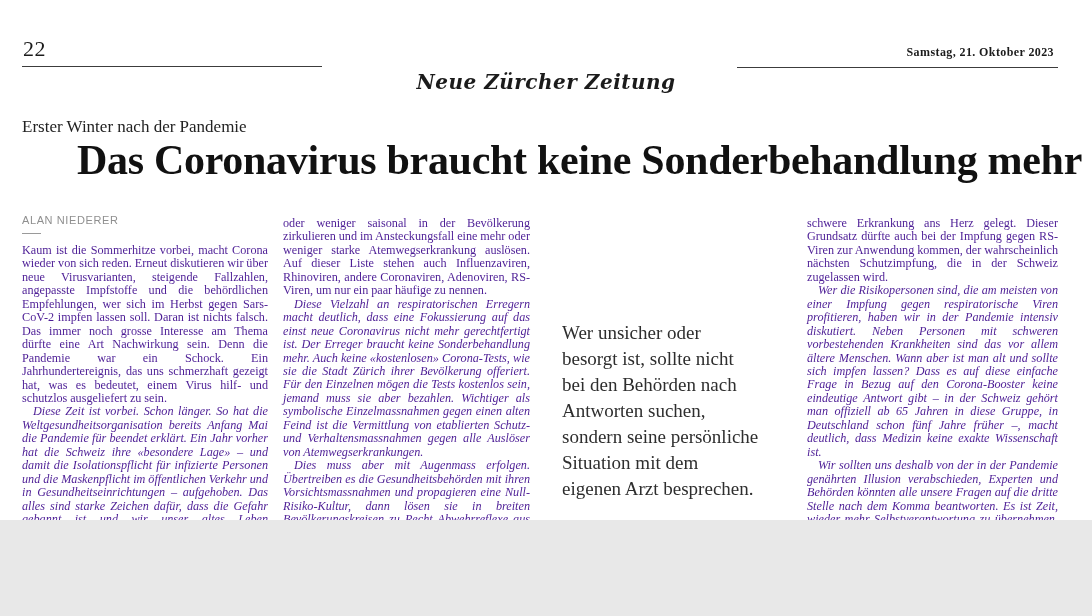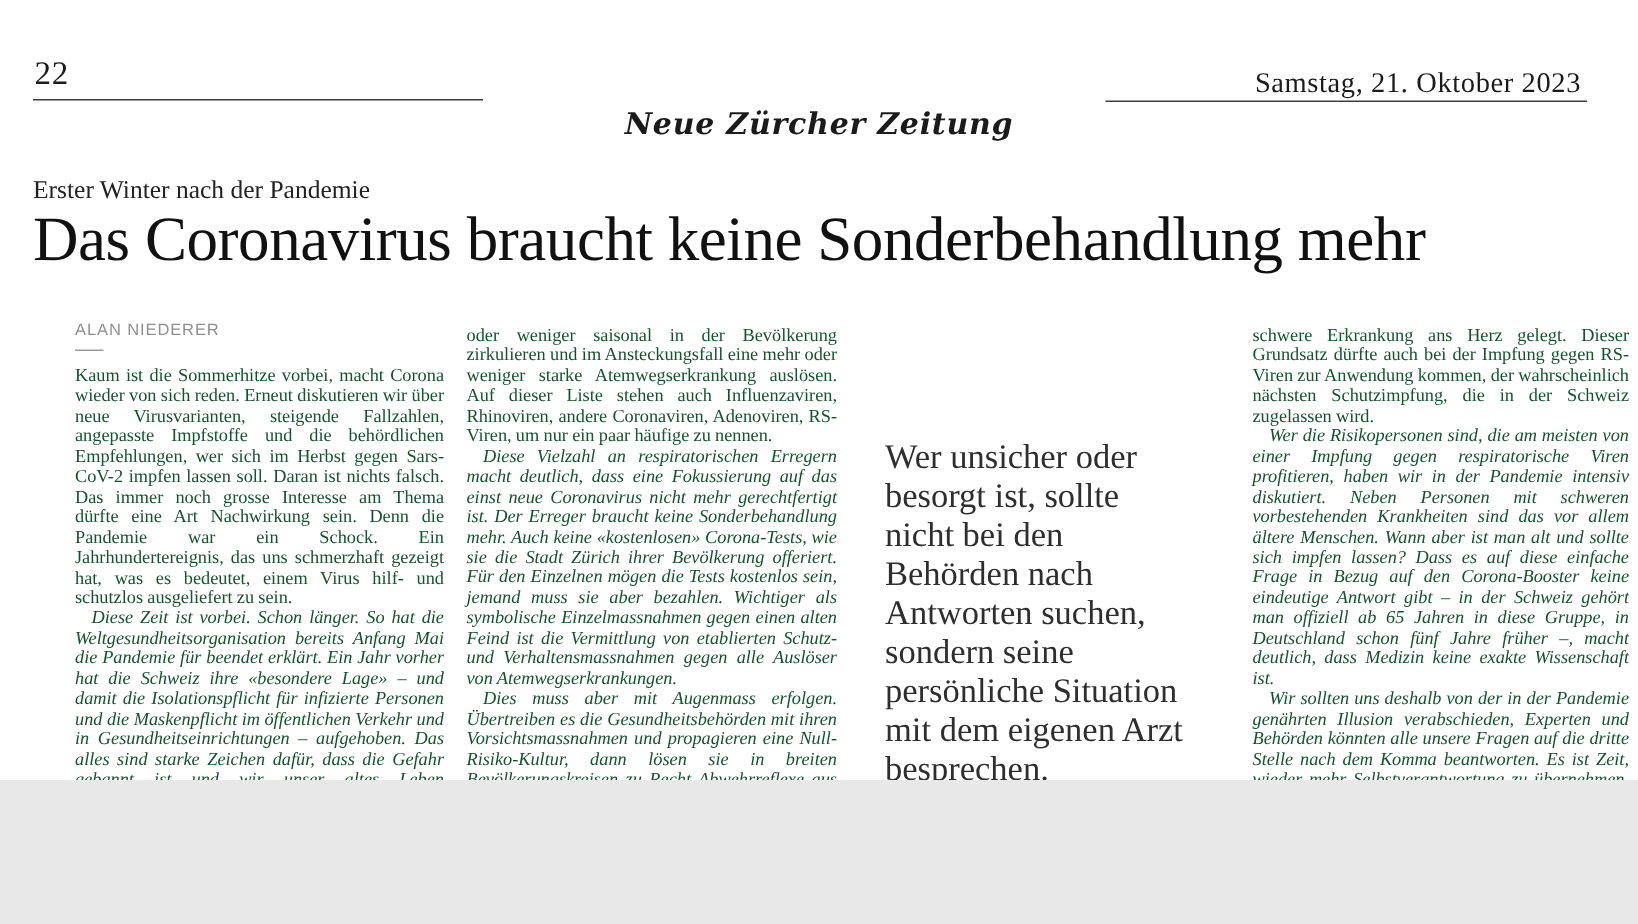--- a/index.html
+++ b/index.html
@@ -26,65 +26,65 @@
     position:absolute; left:0; right:0; top:70px; text-align:center;
     font-family:"DejaVu Serif", serif; font-weight:bold; font-style:italic;
     font-size:20px; letter-spacing:.5px;
   }
   .rule-right {
     position:absolute; left:737px; top:67px; width:321px; height:1px;
     background:#3c3c3c;
   }
   .edition-date {
     position:absolute; right:38px; top:45px;
-    font-size:19px; font-weight:normal; letter-spacing:.4px;
+    font-size:12px; font-weight:bold; letter-spacing:.4px;
   }
 
   
   .kicker {
     position:absolute; left:22px; top:117px;
     font-size:17px; color:#222;
   }
   .headline {
     position:absolute; left:22px; top:136px; width:1060px;
-    font-size:42px; font-weight:400; letter-spacing:-0.3px;
-    white-space:nowrap; color:#111;
+    font-size:42px; font-weight:700; letter-spacing:-0.3px;
+    white-space:nowrap; color:#111;text-align:right;
   }
 
   
   .columns {
     position:absolute; left:22px; top:212px; width:1036px; height:374px;
-    display:flex; justify-content:space-between; overflow:hidden;margin-left:28px;
+    display:flex; justify-content:space-between; overflow:hidden;
   }
   .col { width:247px; flex:0 0 auto; }
   .col-1 { width:246px; }
   .col-4 { width:251px; padding-top:5px; box-sizing:border-box; }
   .col-2 { padding-top:5px; box-sizing:border-box; }
 
   .byline {
     font-family:"Liberation Sans", sans-serif;
     font-size:11px; letter-spacing:.6px; color:#8f8f8f;
     padding-top:2px;
   }
   .byline-divider {
     width:19px; height:1px; background:#9a9a9a; margin:7px 0 10px 0;
   }
 
   .body p {
     margin:0; font-size:12.2px; line-height:13.45px;
     text-align:justify; hyphens:auto; -webkit-hyphens:auto;
-    word-spacing:-0.2px; color:#14532d;
+    word-spacing:-0.2px; color:#4c1d95;
   }
   .body p.ind { text-indent:11px;font-style:italic; }
 
   
   .quote-slot { position:relative; }
   .pull-quote {
-    position:absolute; left:17px; top:80px; width:199px;
-    font-size:23px; line-height:26px; color:#2e2e2e;
+    position:absolute; left:17px; top:108px; width:199px;
+    font-size:19px; line-height:26px; color:#2e2e2e;
   }
 
   
   .bottom-rule {
     position:absolute; left:22px; top:603px; width:1036px; height:1px;
     background:#9f9f9f;
   }
 </style>
 </head>
 <body>

